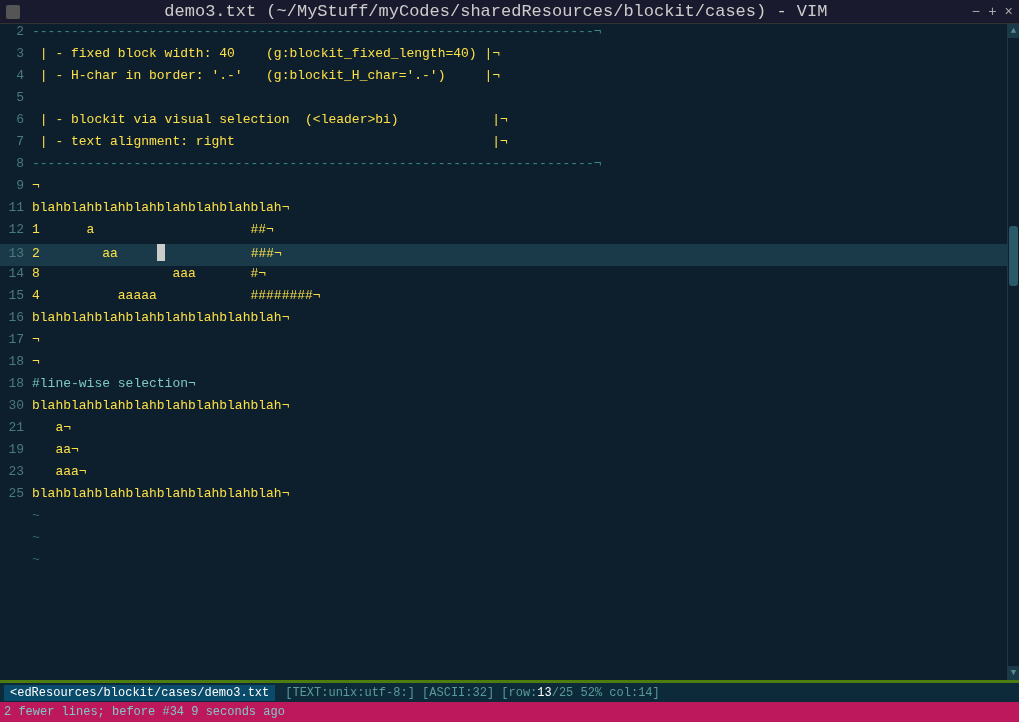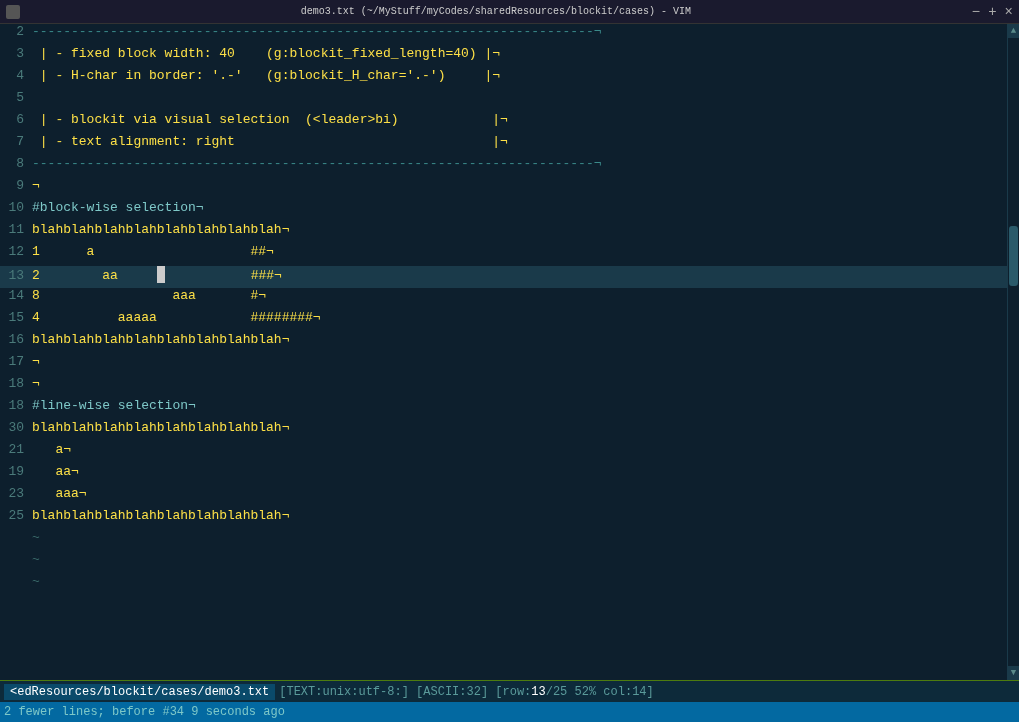--- a/index.html
+++ b/index.html
@@ -27,21 +27,21 @@
       flex-shrink: 0;
     }
     #title-bar .title-icon {
       width: 14px;
       height: 14px;
       background: #555;
       border-radius: 2px;
     }
     #title-bar .title-text {
       color: #ccc;
-      font-size: 10px;
+      font-size: 17px;
       flex: 1;
       text-align: center;
     }
     #title-bar .window-controls {
       display: flex;
       gap: 8px;
     }
     #title-bar .window-controls span {
       color: #aaa;
       font-size: 14px;
@@ -138,38 +138,38 @@
     
     #status-bar {
       background: #0d2a3a;
       height: 22px;
       display: flex;
       align-items: center;
       padding: 0 4px;
       font-size: 12px;
       color: #7ec8c8;
       flex-shrink: 0;
-      border-top: 1px solid #4d7c0f;
+      border-top: 3px solid #4d7c0f;
     }
     #status-bar .status-path {
       color: #ffffff;
       background: #0a4a6a;
       padding: 1px 6px;
     }
     #status-bar .status-info {
-      margin-left: 4px;
+      margin-left: 10px;
       color: #5a9a9a;
     }
     #status-bar .row-highlight {
       color: #ffffff;
     }
 
     
     #command-line {
-      background: #0369a1;
+      background: #be185d;
       height: 20px;
       display: flex;
       align-items: center;
       padding: 0 4px;
       font-size: 12px;
       color: #7ec8c8;
       flex-shrink: 0;
     }
   </style>
 </head>
@@ -213,24 +213,20 @@
       </div>
       <div class="line">
         <span class="line-num">8</span>
         <span class="line-content separator">------------------------------------------------------------------------¬</span>
       </div>
       <div class="line">
         <span class="line-num">9</span>
         <span class="line-content">¬</span>
       </div>
       <div class="line">
-        <span class="line-num">10</span>
-        <span class="line-content hash-comment">#block-wise selection¬</span>
-      </div>
-      <div class="line">
         <span class="line-num">11</span>
         <span class="line-content">blahblahblahblahblahblahblahblah¬</span>
       </div>
       <div class="line">
         <span class="line-num">12</span>
         <span class="line-content">1      a                    ##¬</span>
       </div>
       <div class="line current-line">
         <span class="line-num">13</span>
         <span class="line-content">2        aa     <span class="cursor"> </span>           ###¬</span>

